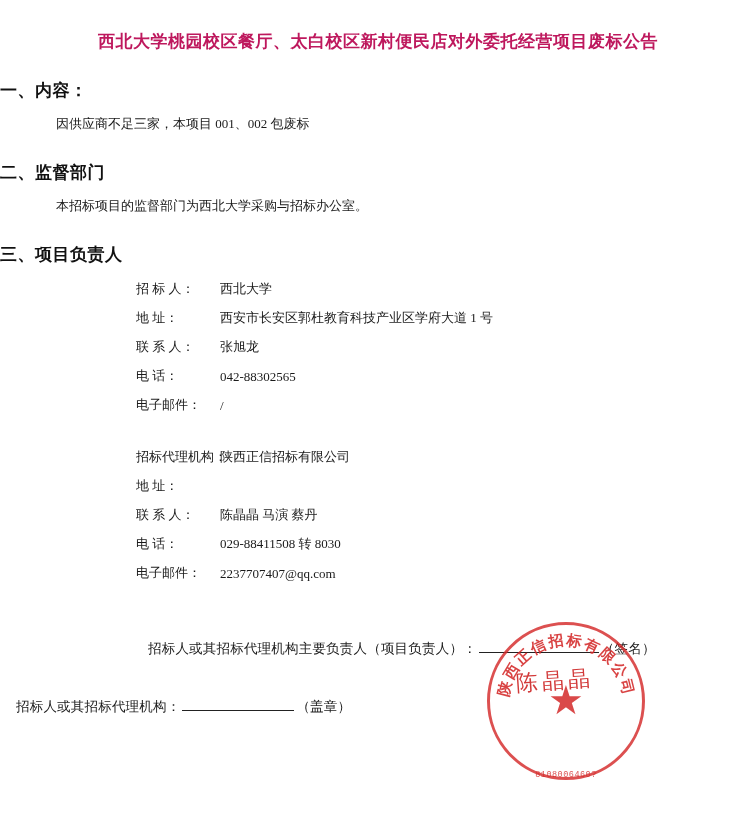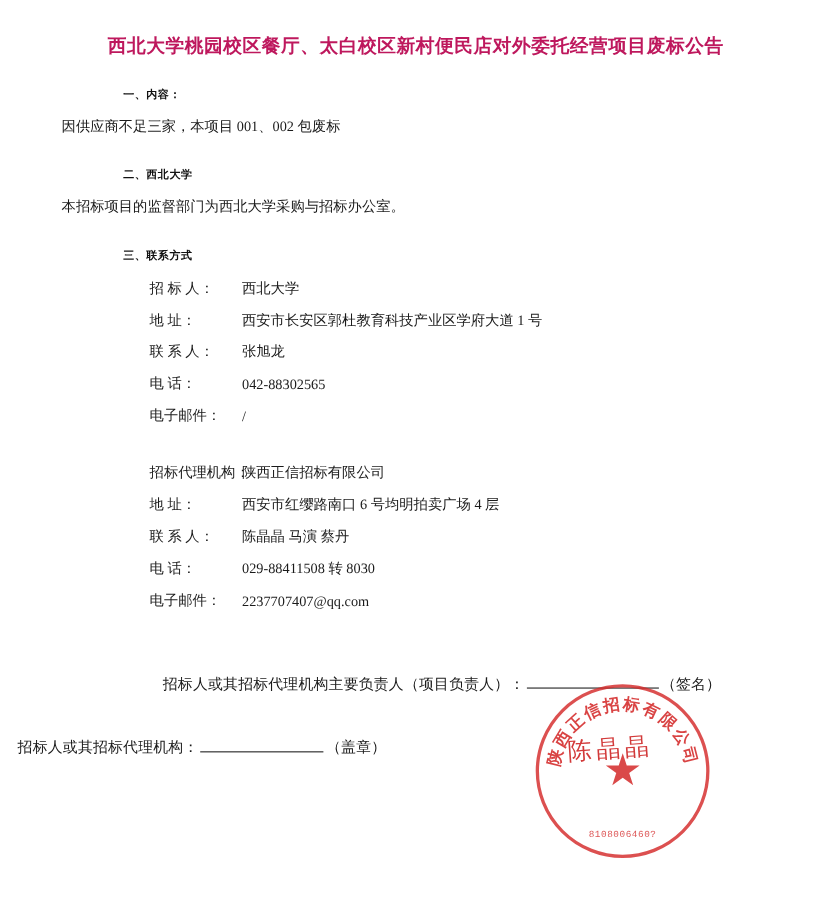--- a/index.html
+++ b/index.html
@@ -35,23 +35,22 @@
     font-size: 14.5px;
     font-weight: bold;
     margin-top: 22px;
     color: #111;
     letter-spacing: 0.3px;
   }
   .section {
     margin-top: 26px;
   }
   .section-heading {
-    font-size: 10px;
-    font-weight: bold;
-    padding-left: 112px;
+    font-size: 17px;
+    font-weight: bold;
     letter-spacing: 0.5px;
     color: #111;
   }
   .section-body {
     font-size: 13px;
     padding-left: 56px;
     margin-top: 11px;
     line-height: 1.7;
     color: #1a1a1a;
   }
@@ -145,21 +144,21 @@
     fill: #d42a2a;
     font-family: "Liberation Serif", serif;
     font-size: 15px;
     font-weight: bold;
     letter-spacing: 2px;
     opacity: 0.88;
   }
   .seal-bottom {
     position: absolute;
     left: 0;
-    bottom: 16px;
+    bottom: 0;
     width: 100%;
     text-align: center;
     color: #d42a2a;
     font-size: 8.5px;
     font-family: "Liberation Mono", monospace;
     opacity: 0.8;
     letter-spacing: 0.5px;
   }
   .signature-hand {
     position: absolute;
@@ -180,26 +179,26 @@
 <div class="page">
 
   <div class="doc-title">西北大学桃园校区餐厅、太白校区新村便民店对外委托经营项目废标公告</div>
 
   <div class="section">
     <div class="section-heading">一、内容：</div>
     <div class="section-body">因供应商不足三家，本项目 001、002 包废标</div>
   </div>
 
   <div class="section">
-    <div class="section-heading">二、西北大学</div>
+    <div class="section-heading">二、监督部门</div>
     <div class="section-body">本招标项目的监督部门为西北大学采购与招标办公室。</div>
   </div>
 
   <div class="section">
-    <div class="section-heading">三、联系方式</div>
+    <div class="section-heading">三、项目负责人</div>
 
     <div class="contact-block">
       <div class="contact-row">
         <span class="contact-label">招 标 人：</span>
         <span class="contact-value">西北大学</span>
       </div>
       <div class="contact-row">
         <span class="contact-label">地    址：</span>
         <span class="contact-value">西安市长安区郭杜教育科技产业区学府大道 1 号</span>
       </div>
@@ -217,21 +216,20 @@
       </div>
     </div>
 
     <div class="contact-block agency">
       <div class="contact-row">
         <span class="contact-label wide">招标代理机构：</span>
         <span class="contact-value">陕西正信招标有限公司</span>
       </div>
       <div class="contact-row">
         <span class="contact-label">地    址：</span>
-        <span class="contact-value">西安市红缨路南口 6 号均明拍卖广场 4 层</span>
       </div>
       <div class="contact-row">
         <span class="contact-label">联 系 人：</span>
         <span class="contact-value">陈晶晶 马演 蔡丹</span>
       </div>
       <div class="contact-row">
         <span class="contact-label">电    话：</span>
         <span class="contact-value">029-88411508 转 8030</span>
       </div>
       <div class="contact-row">

